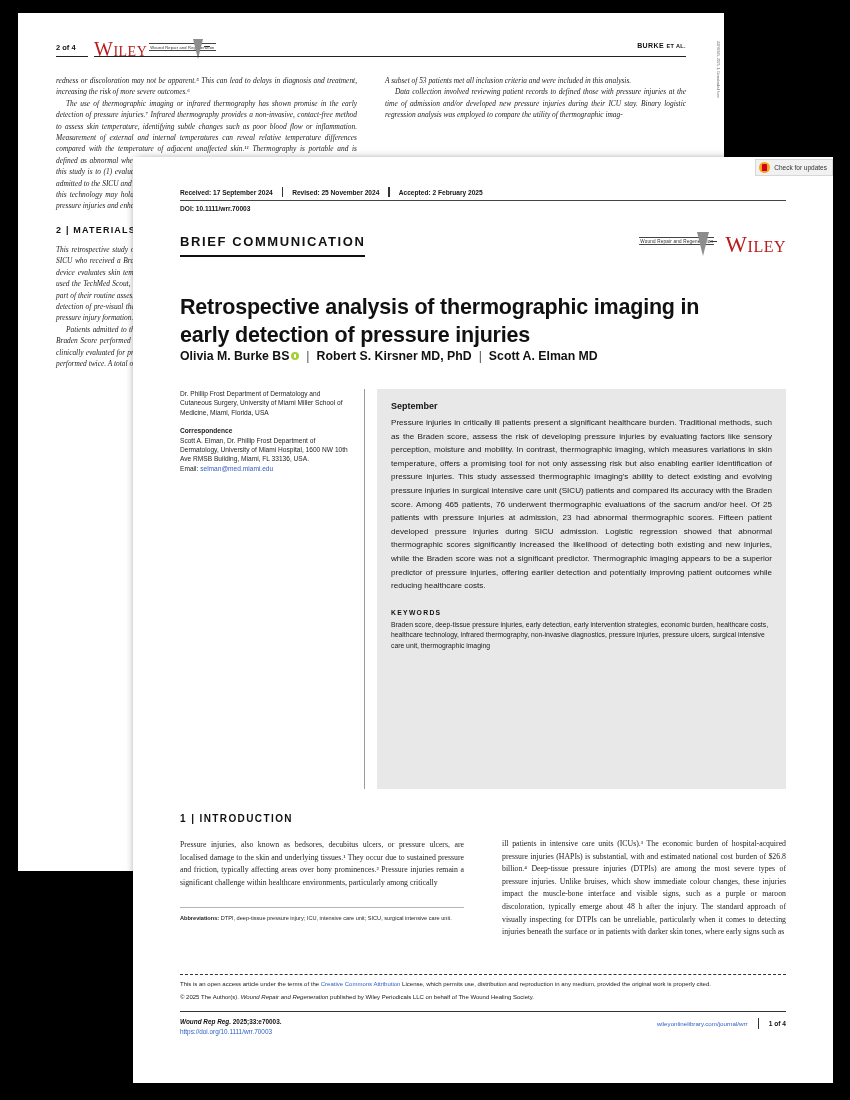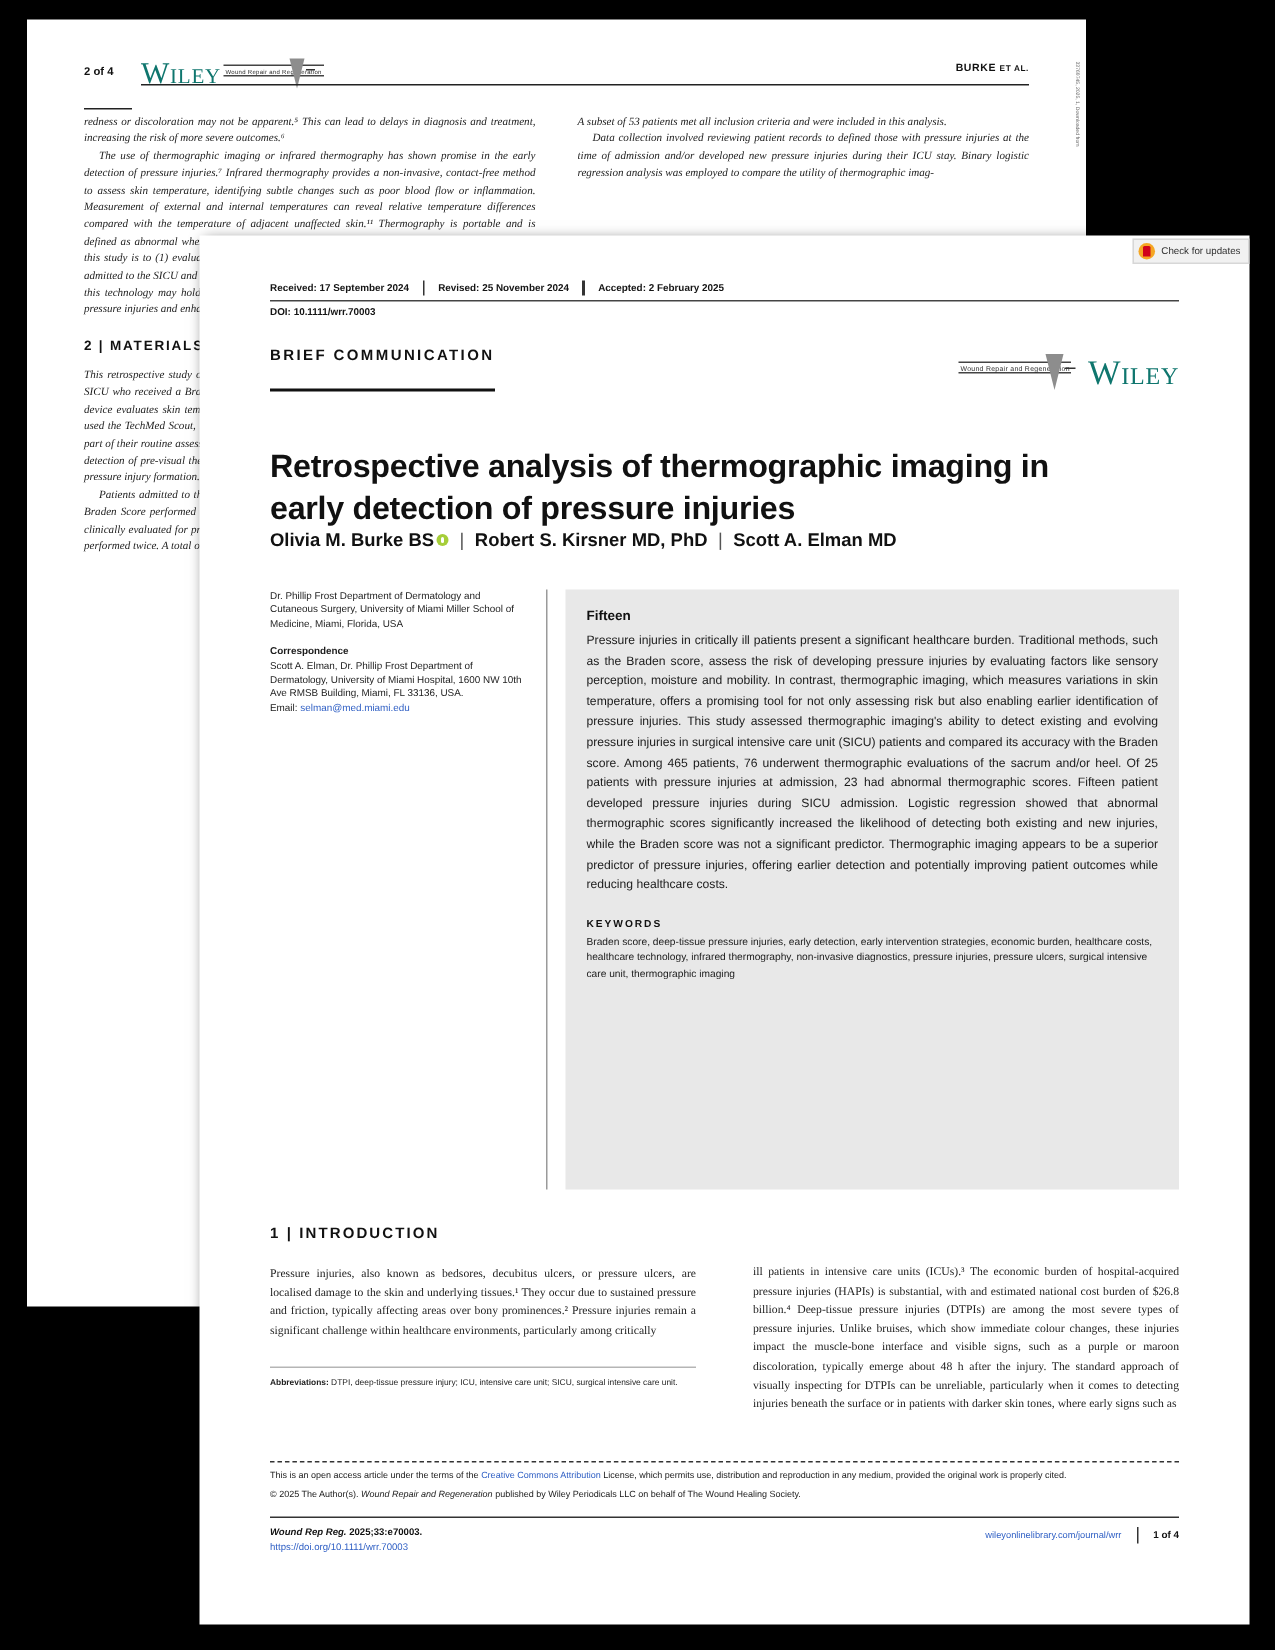--- a/index.html
+++ b/index.html
@@ -26,33 +26,33 @@
   }
   .bg-inner { position: absolute; left: 0; top: 0; width: 706px; height: 858px; }
 
   .bg-runhead {
     position: absolute; left: 38px; top: 26px; width: 630px;
     height: 22px;
   }
   .bg-pagenum {
     position: absolute; left: 0; top: 4px;
     font-size: 7.5px; font-weight: bold; color: #111;
-    border-bottom: 1.3px solid #222; padding-bottom: 20px; width: 32px;
+    border-bottom: 1.3px solid #222; padding-bottom: 4px; width: 32px;
   }
   .bg-wiley-wrap {
     position: absolute; left: 38px; top: 0px;
     display: flex; align-items: center; gap: 2px;
   }
   .bg-bar {
     position: absolute; left: 38px; top: 17px; right: 0;
     height: 1.3px; background: #222;
   }
   .wiley-word {
     font-family: "Liberation Serif", serif;
-    font-size: 20px; letter-spacing: 0.5px; color: #0f766e;
+    font-size: 20px; letter-spacing: 0.5px; color: #b91c1c;
     line-height: 1;
   }
   .wiley-word .sm { font-size: 14px; }
   .wrr-mark {
     display: inline-block; position: relative;
     width: 62px; height: 20px; vertical-align: middle;
   }
   .wrr-mark .wrr-txt {
     position: absolute; left: 0; top: 4px;
     font-size: 4px; letter-spacing: .2px; color: #2b2b2b;
@@ -146,23 +146,23 @@
   .doi-line {
     font-size: 6.6px; font-weight: bold; color: #151515;
     margin-top: 4px;
   }
 
   .artype-row {
     display: flex; align-items: flex-end; justify-content: space-between;
     margin-top: 20px;
   }
   .artype {
-    font-size: 10px; font-weight: bold; letter-spacing: 1.6px;
+    font-size: 13px; font-weight: bold; letter-spacing: 1.6px;
     color: #111;
-    border-bottom: 2px solid #111; padding-bottom: 16px;
+    border-bottom: 2px solid #111; padding-bottom: 6px;
   }
   .fg-wiley { display: flex; align-items: center; gap: 8px; margin-bottom: 1px; }
   .fg-wiley .wiley-word { font-size: 23px; }
   .fg-wiley .wiley-word .sm { font-size: 16px; }
   .fg-wiley .wrr-mark { width: 78px; height: 24px; }
   .fg-wiley .wrr-mark .wrr-txt { font-size: 4.6px; top: 5px; }
   .fg-wiley .wrr-mark .wrr-tri {
     left: 58px; border-left-width: 6px; border-right-width: 6px; border-top-width: 24px;
   }
   .fg-wiley .wrr-mark .wrr-dash { left: 71px; top: 9px; width: 7px; }
@@ -347,21 +347,21 @@
           <p class="blk">Dr. Phillip Frost Department of Dermatology and Cutaneous Surgery, University of Miami Miller School of Medicine, Miami, Florida, USA</p>
           <p class="lbl">Correspondence</p>
           <p>Scott A. Elman, Dr. Phillip Frost Department of Dermatology, University of Miami Hospital, 1600 NW 10th Ave RMSB Building, Miami, FL 33136, USA.</p>
           <p>
             <span>Email:</span>
             <a href="#">selman@med.miami.edu</a>
           </p>
         </div>
 
         <div class="abstract-box">
-          <div class="abs-h">Fifteen</div>
+          <div class="abs-h">September</div>
           <p class="abs-p">Pressure injuries in critically ill patients present a significant healthcare burden. Traditional methods, such as the Braden score, assess the risk of developing pressure injuries by evaluating factors like sensory perception, moisture and mobility. In contrast, thermographic imaging, which measures variations in skin temperature, offers a promising tool for not only assessing risk but also enabling earlier identification of pressure injuries. This study assessed thermographic imaging's ability to detect existing and evolving pressure injuries in surgical intensive care unit (SICU) patients and compared its accuracy with the Braden score. Among 465 patients, 76 underwent thermographic evaluations of the sacrum and/or heel. Of 25 patients with pressure injuries at admission, 23 had abnormal thermographic scores. Fifteen patient developed pressure injuries during SICU admission. Logistic regression showed that abnormal thermographic scores significantly increased the likelihood of detecting both existing and new injuries, while the Braden score was not a significant predictor. Thermographic imaging appears to be a superior predictor of pressure injuries, offering earlier detection and potentially improving patient outcomes while reducing healthcare costs.</p>
           <div class="kw-h">KEYWORDS</div>
           <p class="kw-p">Braden score, deep-tissue pressure injuries, early detection, early intervention strategies, economic burden, healthcare costs, healthcare technology, infrared thermography, non-invasive diagnostics, pressure injuries, pressure ulcers, surgical intensive care unit, thermographic imaging</p>
         </div>
       </div>
 
       <div class="intro-cols">
         <div class="intro-col">
           <div class="intro-h">1  |  INTRODUCTION</div>
           <p>Pressure injuries, also known as bedsores, decubitus ulcers, or pressure ulcers, are localised damage to the skin and underlying tissues.¹ They occur due to sustained pressure and friction, typically affecting areas over bony prominences.² Pressure injuries remain a significant challenge within healthcare environments, particularly among critically</p>

